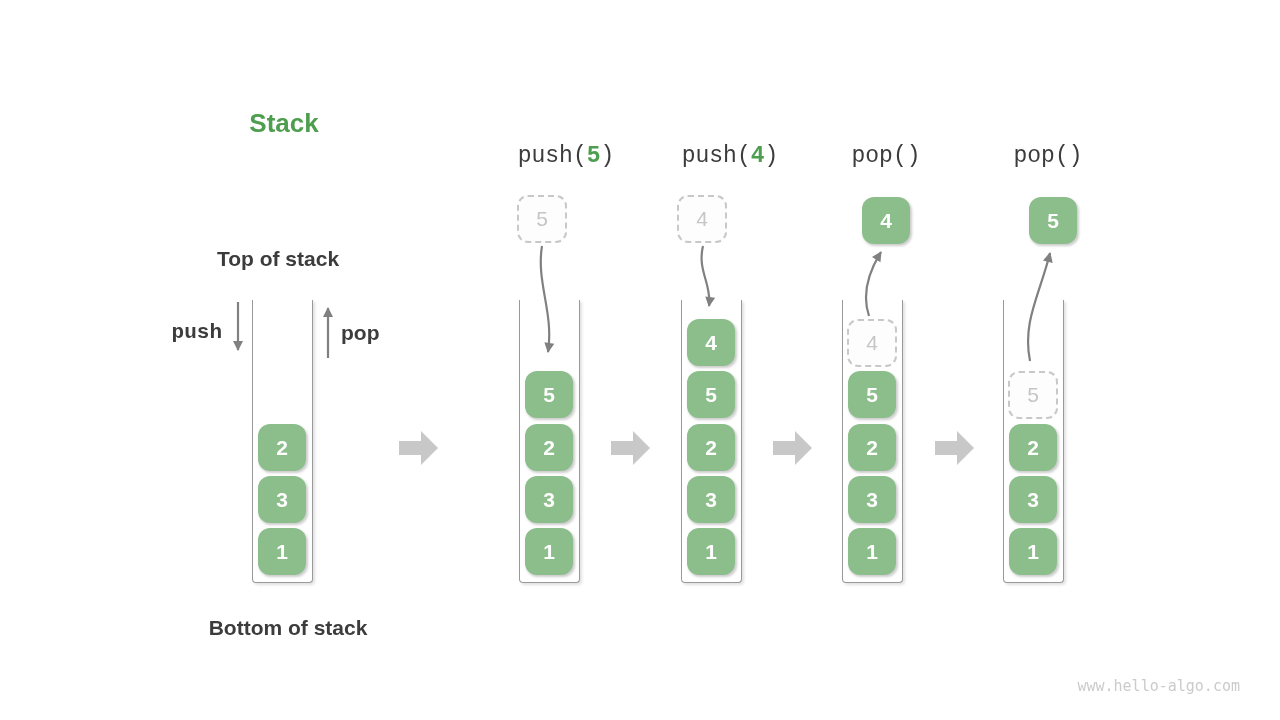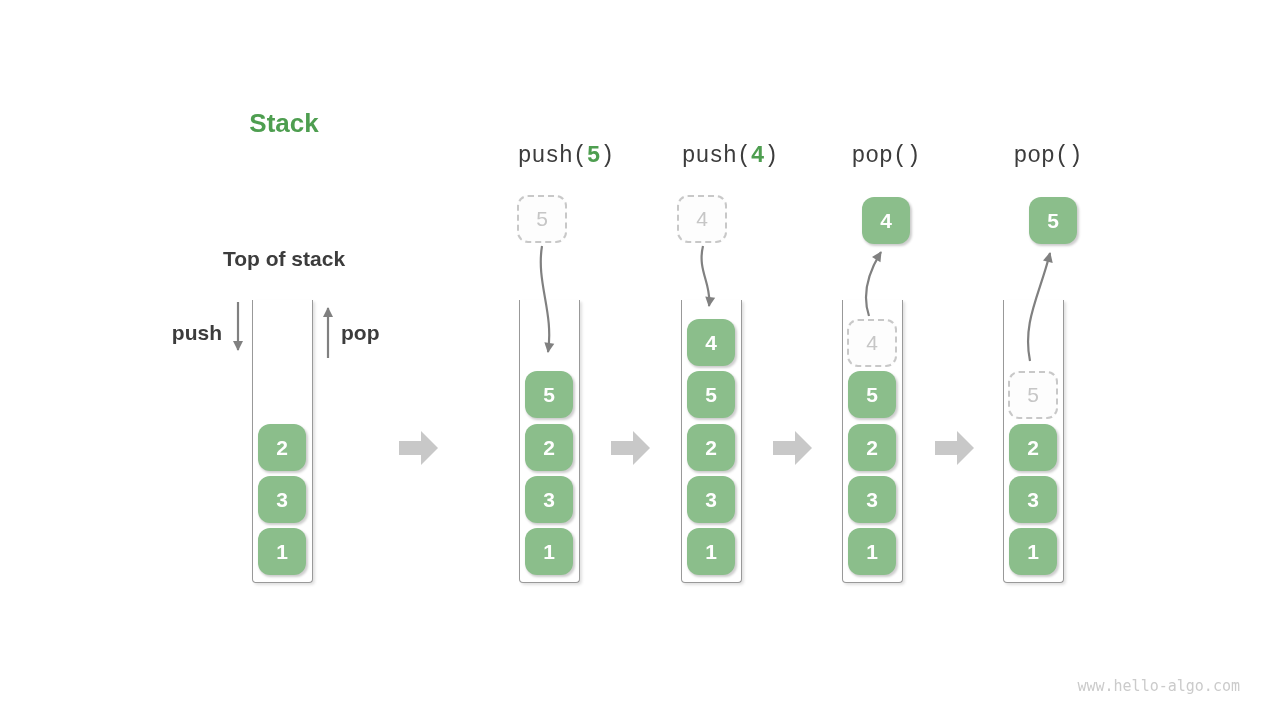--- a/index.html
+++ b/index.html
@@ -13,23 +13,23 @@
 
   .title {
     position:absolute; left:284px; top:108px; transform:translateX(-50%);
     font-size:26px; font-weight:bold; color:var(--accent-green,#4E9E50);
     white-space:nowrap; z-index:3;
   }
   .lbl {
     position:absolute; font-size:21px; font-weight:bold;
     color:var(--dark-text,#3C3C3C); white-space:nowrap; z-index:3;
   }
-  .top-lbl    { left:284px; top:247px; transform:translateX(-50%); }
+  .top-lbl    { left:278px; top:247px; transform:translateX(-50%); }
   .bottom-lbl { left:288px; top:616px; transform:translateX(-50%); }
-  .push-lbl   { left:222px; top:321px; transform:translateX(-100%); }
+  .push-lbl   { left:222px; top:321px; transform:translateX(-100%);font-family:Liberation Mono, monospace; }
   .pop-lbl    { left:341px; top:321px;text-align:right; }
 
   .op-label {
     position:absolute; top:143px; transform:translateX(-50%);
     font-family:Liberation Mono, monospace; font-size:23px;
     color:var(--dark-text,#3C3C3C); white-space:nowrap; z-index:3;
   }
   .op-label .arg { color:var(--accent-green,#4E9E50); font-weight:bold; }
 
   .well {
@@ -79,20 +79,21 @@
     <path class="curve" d="M1030,361 C1022,322 1040,294 1050,253" marker-end="url(#ah)"></path>
 
     <path class="blockarrow" d="M399,441 L421,441 L421,431 L438,448 L421,465 L421,455 L399,455 Z"></path>
     <path class="blockarrow" d="M611,441 L633,441 L633,431 L650,448 L633,465 L633,455 L611,455 Z"></path>
     <path class="blockarrow" d="M773,441 L795,441 L795,431 L812,448 L795,465 L795,455 L773,455 Z"></path>
     <path class="blockarrow" d="M935,441 L957,441 L957,431 L974,448 L957,465 L957,455 L935,455 Z"></path>
   </svg>
 
   <div class="title">Stack</div>
   <div class="lbl top-lbl">Top of stack</div>
+  <div class="lbl bottom-lbl">Bottom of stack</div>
   <div class="lbl push-lbl">push</div>
   <div class="lbl pop-lbl">pop</div>
 
   <div class="well" style="left:252px"></div>
   <div class="box" style="left:258px; top:424px">2</div>
   <div class="box" style="left:258px; top:476px">3</div>
   <div class="box" style="left:258px; top:528px">1</div>
 
   <div class="op-label" style="left:566px"><span>push(</span><span class="arg">5</span><span>)</span></div>
   <div class="box ghost" style="left:517px; top:195px">5</div>

